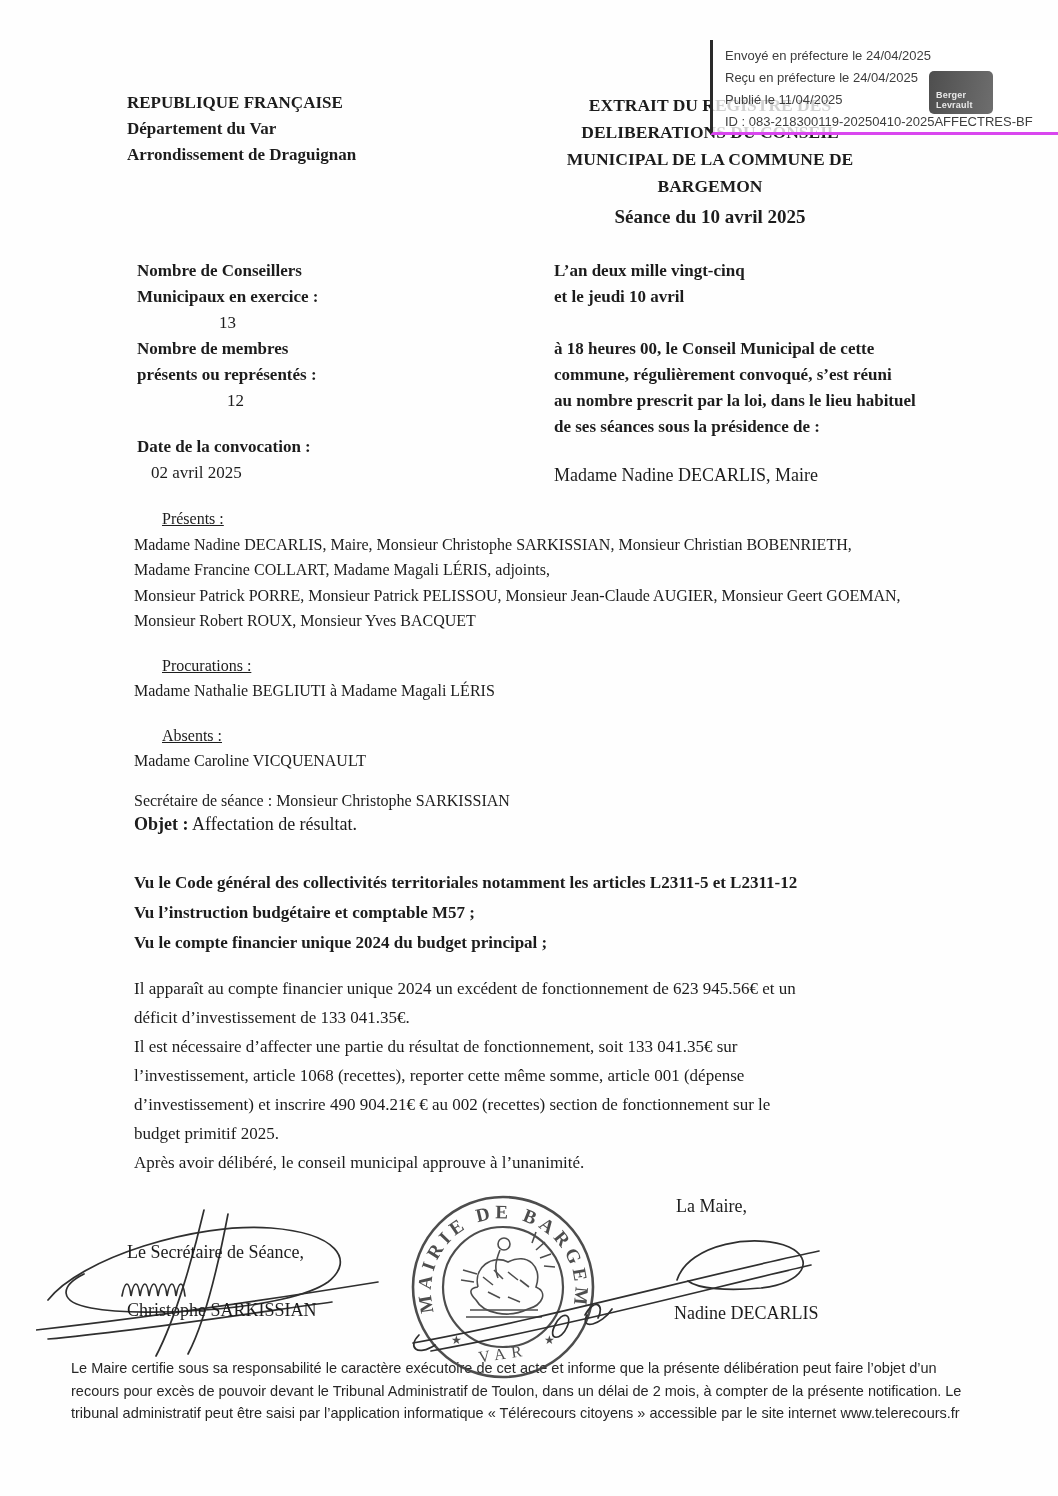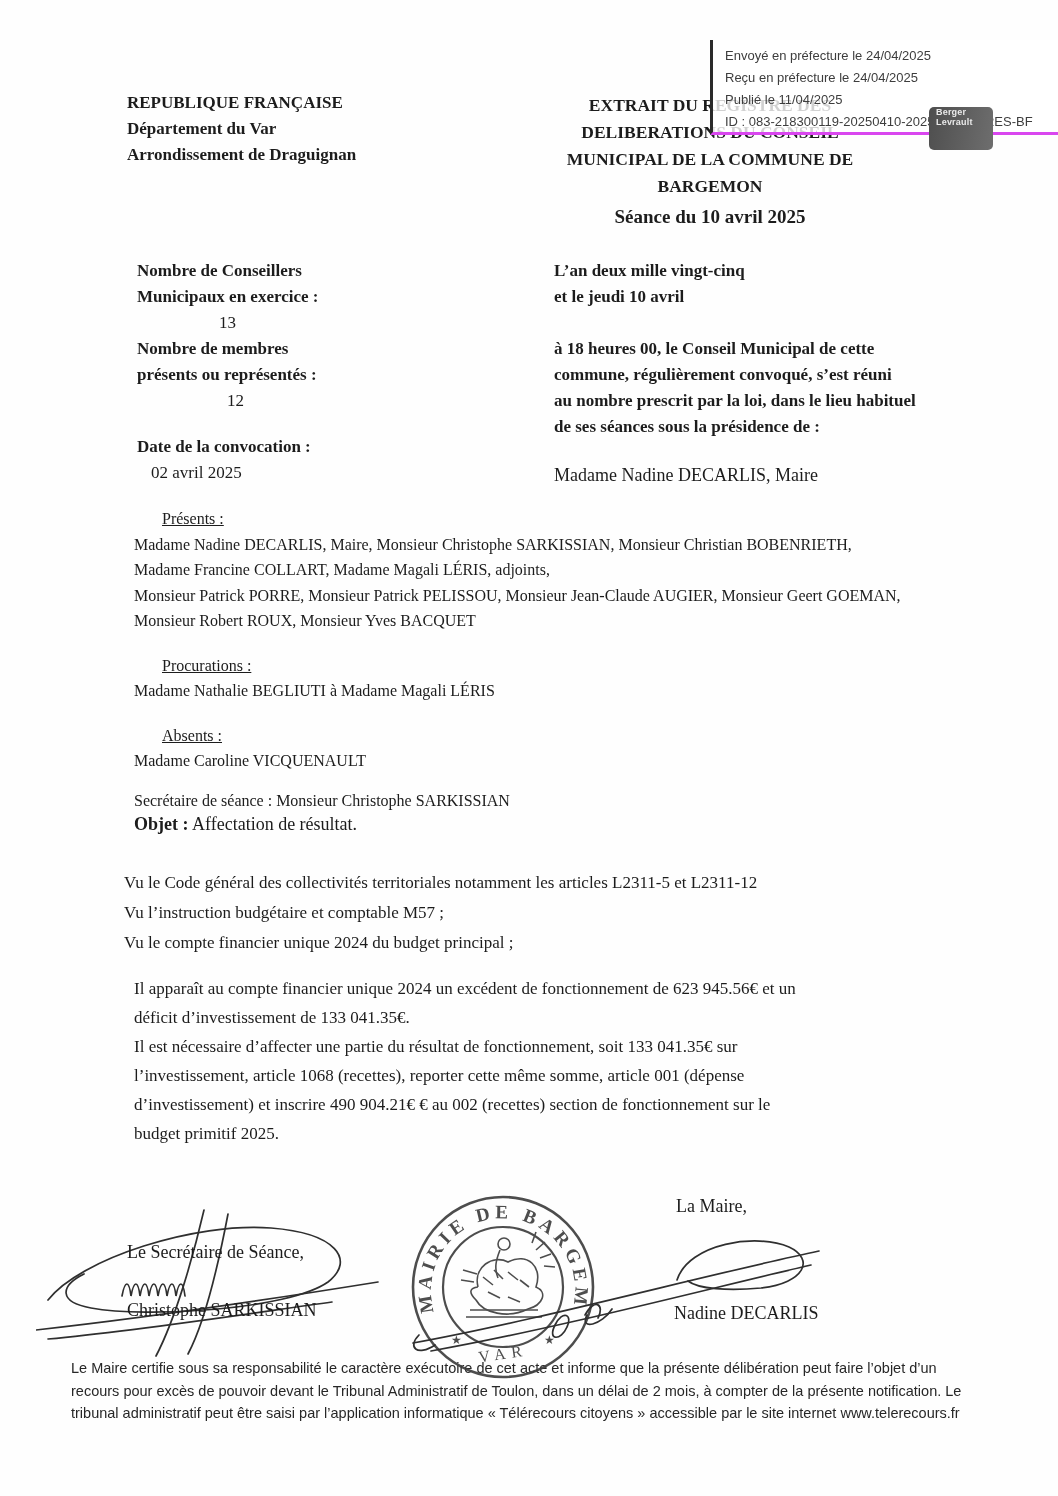--- a/index.html
+++ b/index.html
@@ -24,21 +24,21 @@
   
   .stamp { position:absolute; left:710px; top:40px; width:348px; height:95px;
            background:rgba(255,255,255,0.8);
            border-left:3px solid #2a2a2a; border-bottom:3px solid #d946ef;
            padding:5px 0 0 12px; z-index:2;
            font-family:"Liberation Sans", sans-serif; font-size:13px; color:#3d3d3d; }
   .stamp-line { line-height:22px; white-space:nowrap; }
   .vendor-badge { position:absolute; left:216px; top:31px; width:64px; height:43px;
                   background:linear-gradient(100deg,#4e4e4e,#6e6e6e);
                   border-radius:5px; color:#eaeaea; font-size:9px; font-weight:bold;
-                  line-height:9.5px; padding:1px 0 0 7px; letter-spacing:0.2px;margin-top:36px; }
+                  line-height:9.5px; padding:20px 0 0 7px; letter-spacing:0.2px; }
 
   .seance { position:absolute; left:505px; top:206px; width:410px; text-align:center;
             font-weight:bold; font-size:19px; }
 
   
   .left-col { position:absolute; left:137px; top:258px; width:330px; font-size:17px; line-height:26px; }
   .left-col .lbl { font-weight:bold; }
   .val-13 { padding-left:82px; }
   .val-12 { padding-left:90px; }
   .left-col .gap { height:20px; }
@@ -51,21 +51,21 @@
   .president-line { font-weight:normal; font-size:18px; }
 
   
   .attendance { position:absolute; left:134px; top:506px; width:900px; font-size:16px; line-height:25.5px; }
   .uline { text-decoration:underline;margin-left:28px; }
   .att-gap { height:19px; }
 
   .objet-line { position:absolute; left:134px; top:814px; font-size:18px; }
   .objet-line .lbl { font-weight:bold; }
 
-  .vu-block { position:absolute; left:124px; top:868px; font-size:17px; line-height:30px; }
+  .vu-block { position:absolute; left:134px; top:868px; font-size:17px; line-height:30px;font-weight:bold; }
 
   .body-block { position:absolute; left:134px; top:974px; width:830px; font-size:17px; line-height:29px; }
 
   
   .sig-title-left { position:absolute; left:127px; top:1194px; font-size:18px; z-index:4;margin-top:48px; }
   .sig-name-left  { position:absolute; left:127px; top:1300px; font-size:18px; z-index:4; }
   .sig-title-right{ position:absolute; left:676px; top:1196px; font-size:18px; z-index:4; }
   .sig-name-right { position:absolute; left:674px; top:1303px; font-size:18px; z-index:4; }
 
   .sig-svg-left  { position:absolute; left:36px;  top:1208px; z-index:3; }
@@ -159,20 +159,21 @@
     <div>Vu le compte financier unique 2024 du budget principal ;</div>
   </div>
 
   <div class="body-block">
     <div>Il apparaît au compte financier unique 2024 un excédent de fonctionnement de 623 945.56€ et un</div>
     <div>déficit d’investissement de 133 041.35€.</div>
     <div>Il est nécessaire d’affecter une partie du résultat de fonctionnement, soit 133 041.35€ sur</div>
     <div>l’investissement, article 1068 (recettes), reporter cette même somme, article 001 (dépense</div>
     <div>d’investissement) et inscrire 490 904.21€ € au 002 (recettes) section de fonctionnement sur le</div>
     <div>budget primitif 2025.</div>
+    <div>Après avoir délibéré, le conseil municipal approuve à l’unanimité.</div>
   </div>
 
   <div class="sig-title-left">Le Secrétaire de Séance,</div>
   <div class="sig-name-left">Christophe SARKISSIAN</div>
   <div class="sig-title-right">La Maire,</div>
   <div class="sig-name-right">Nadine DECARLIS</div>
 
   <svg class="sig-svg-left" width="345" height="150" viewBox="0 0 345 150" fill="none" stroke="#2f2f2f" stroke-width="1.7" stroke-linecap="round">
     <path d="M 12 92 C 45 50 160 14 235 20 C 300 25 320 52 292 74 C 252 102 110 110 55 100 C 22 94 24 78 48 66"></path>
     <path d="M 168 2 C 158 45 140 110 120 148"></path>

